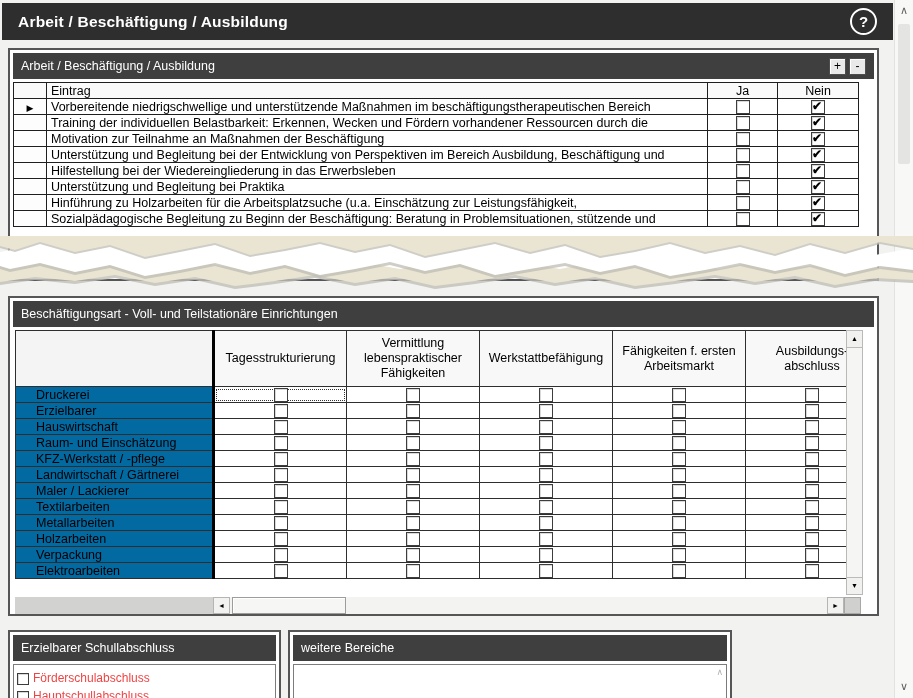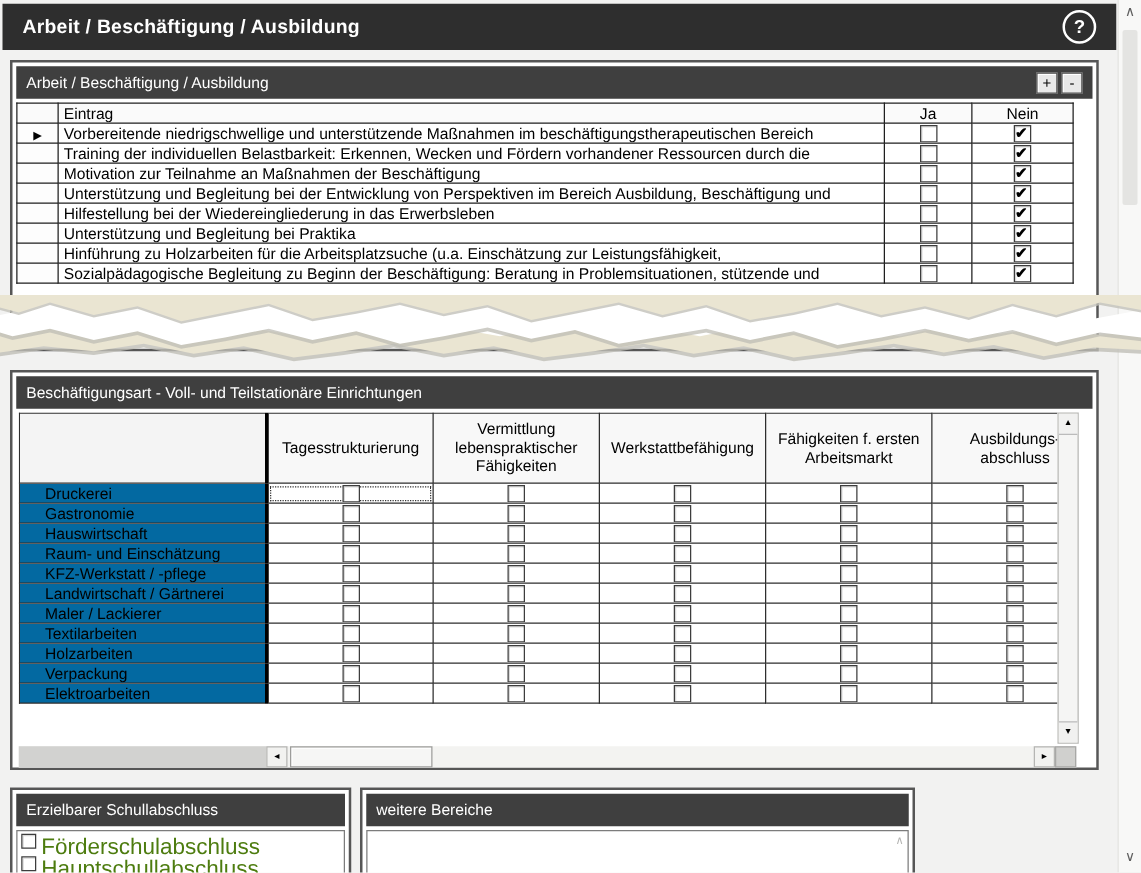--- a/index.html
+++ b/index.html
@@ -85,21 +85,21 @@
     line-height:15px;color:#000;cursor:pointer;}
   .hscroll .sbtn.left{left:198px;}
   .hscroll .sbtn.right{right:17px;}
   .hscroll .hthumb{position:absolute;left:217px;top:0;width:114px;height:17px;background:#f6f6f5;
     border:1px solid #9d9d9b;box-shadow:inset 1px 1px 0 #fff;box-sizing:border-box;cursor:pointer;}
 
   
   .panel-school{left:8px;top:630px;width:273px;height:75px;}
   .listbox{margin-top:3px;border:1px solid #7c7c7c;background:#fff;height:40px;
     padding:2px 0 0 3px;box-sizing:border-box;}
-  .listbox .item{height:18px;display:flex;align-items:flex-start;font-size:18px;color:#4d7c0f;}
+  .listbox .item{height:18px;display:flex;align-items:flex-end;font-size:12px;color:#ef4444;}
   .listbox .item .cb{margin-right:4px;}
 
   .panel-areas{left:288px;top:630px;width:444px;height:75px;}
   .textbox{position:relative;margin-top:3px;border:1px solid #7c7c7c;background:#fff;
     height:40px;box-sizing:border-box;font-size:12.5px;padding:2px 18px 2px 4px;color:#000;}
   .textbox .chev{position:absolute;right:3px;top:3px;color:#b4b4b2;font-size:9px;line-height:9px;}
 </style>
 </head>
 <body>
 
@@ -243,21 +243,21 @@
         <tbody id="t2-body">
             <tr>
               <th class="labelcol">Druckerei</th>
               <td class="focus"><span class="cb"></span></td>
               <td><span class="cb"></span></td>
               <td><span class="cb"></span></td>
               <td><span class="cb"></span></td>
               <td><span class="cb"></span></td>
             </tr>
             <tr>
-              <th class="labelcol">Gastronomie</th>
+              <th class="labelcol">Erzielbarer</th>
               <td><span class="cb"></span></td>
               <td><span class="cb"></span></td>
               <td><span class="cb"></span></td>
               <td><span class="cb"></span></td>
               <td><span class="cb"></span></td>
             </tr>
             <tr>
               <th class="labelcol">Hauswirtschaft</th>
               <td><span class="cb"></span></td>
               <td><span class="cb"></span></td>
@@ -292,20 +292,28 @@
             <tr>
               <th class="labelcol">Maler / Lackierer</th>
               <td><span class="cb"></span></td>
               <td><span class="cb"></span></td>
               <td><span class="cb"></span></td>
               <td><span class="cb"></span></td>
               <td><span class="cb"></span></td>
             </tr>
             <tr>
               <th class="labelcol">Textilarbeiten</th>
+              <td><span class="cb"></span></td>
+              <td><span class="cb"></span></td>
+              <td><span class="cb"></span></td>
+              <td><span class="cb"></span></td>
+              <td><span class="cb"></span></td>
+            </tr>
+            <tr>
+              <th class="labelcol">Metallarbeiten</th>
               <td><span class="cb"></span></td>
               <td><span class="cb"></span></td>
               <td><span class="cb"></span></td>
               <td><span class="cb"></span></td>
               <td><span class="cb"></span></td>
             </tr>
             <tr>
               <th class="labelcol">Holzarbeiten</th>
               <td><span class="cb"></span></td>
               <td><span class="cb"></span></td>

